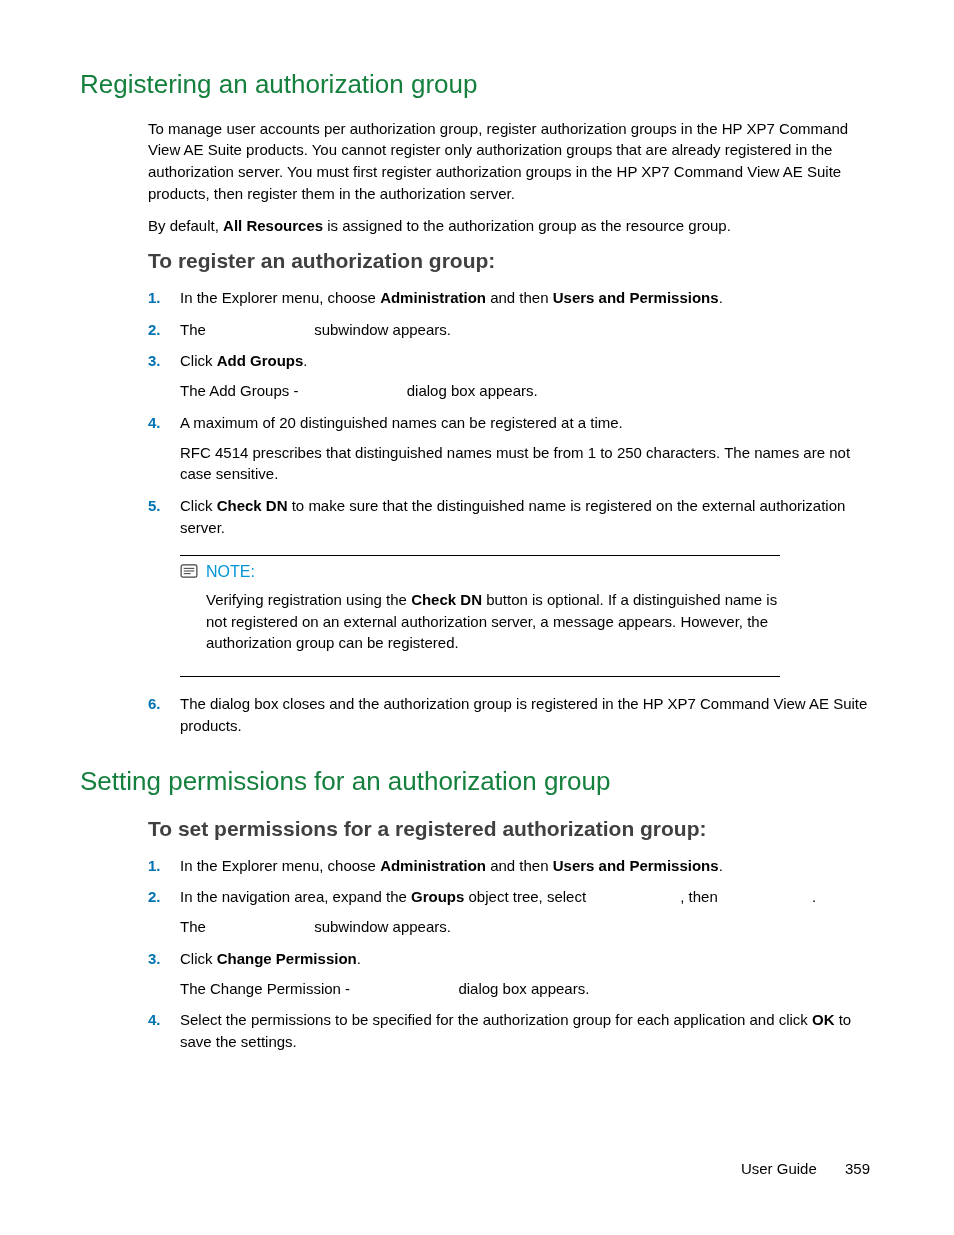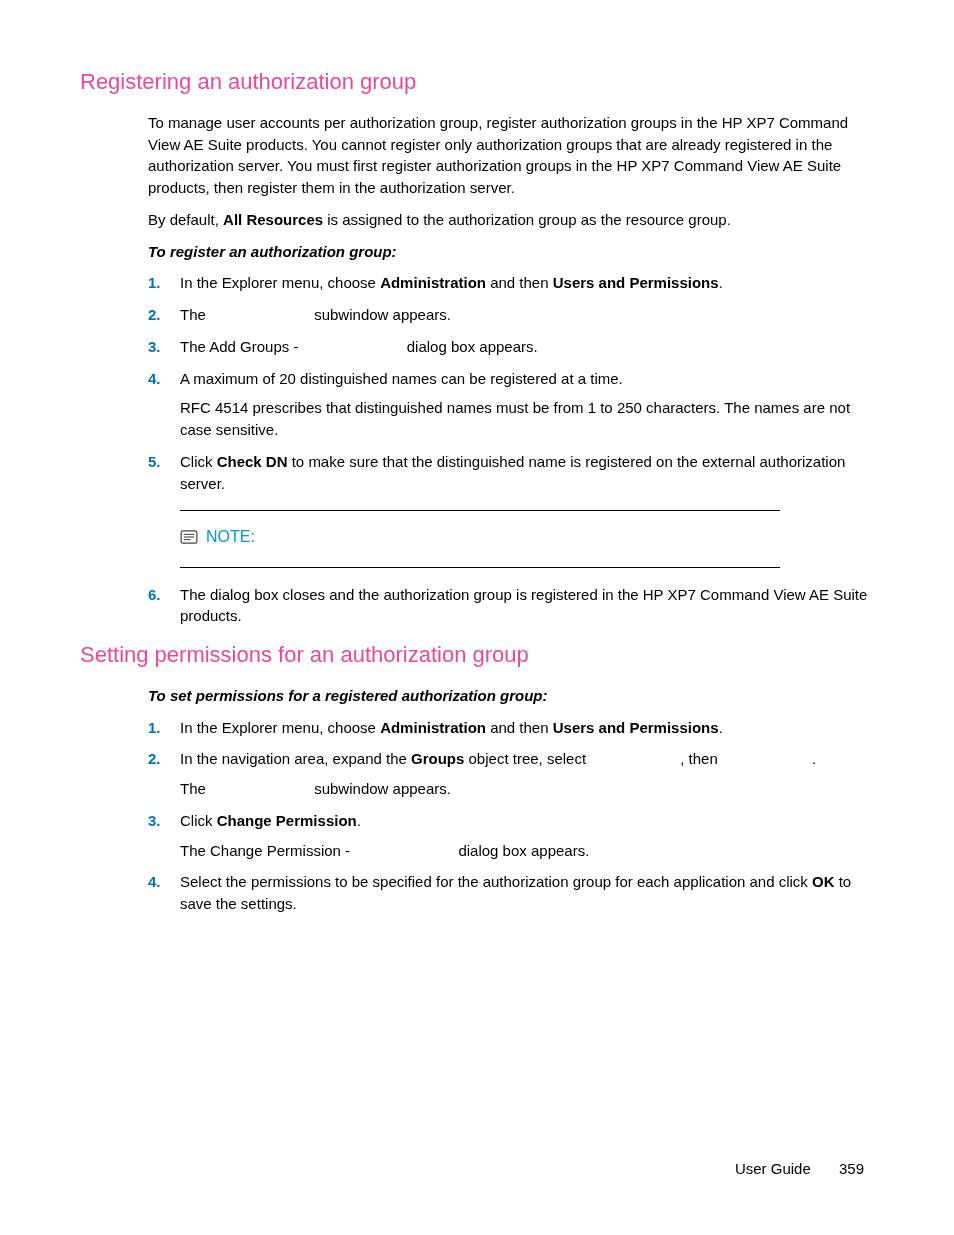--- a/index.html
+++ b/index.html
@@ -8,73 +8,72 @@
     font-size: 15px;
     line-height: 1.45;
     color: #000;
     background: #fff;
     width: 954px;
     height: 1235px;
     position: relative;
     padding: 60px 80px 40px 80px;
   }
   h2 {
-    color: #ec4899;
+    color: #15803d;
     font-weight: normal;
-    font-size: 22px;
+    font-size: 26px;
     margin-bottom: 14px;
     margin-top: 6px;
   }
   .body-block { margin-left: 68px; }
   p { margin-bottom: 10px; }
   .bold { font-weight: bold; }
   .sub-heading {
-    color: #000000;
+    color: #404040;
     font-weight: bold;
-    font-size: 15px;
+    font-size: 21px;
     margin-bottom: 10px;
     margin-top: 4px;
-    font-style: italic;
   }
   ol { list-style: none; padding-left: 0; }
   li { position: relative; padding-left: 32px; margin-bottom: 10px; }
   li .num {
     position: absolute;
     left: 0;
     top: 0;
     color: #0073b3;
     font-weight: bold;
   }
   li p { margin-bottom: 8px; }
   li p + p { margin-top: 6px; }
   .note-box {
     margin: 16px 0 16px 32px;
     border-top: 1px solid #000;
     border-bottom: 1px solid #000;
-    padding: 14px 0 12px 0;
+    padding: 4px 0 12px 0;
     width: 600px;
   }
   .note-head {
     color: #0096d6;
     font-size: 16px;
     margin-bottom: 6px;
     display: flex;
     align-items: center;
     gap: 8px;
   }
   .note-icon {
     width: 18px; height: 14px;
     display: inline-block;
   }
   .note-icon svg { display: block; }
   .note-body { margin-left: 26px; }
   .footer {
     position: absolute;
     bottom: 55px;
-    right: 90px;
+    right: 84px;
     font-size: 15px;
   }
   .footer .pg { margin-left: 24px; }
 </style>
 </head>
 <body>
 
 <h2>Registering an authorization group</h2>
 <div class="body-block">
   <p>To manage user accounts per authorization group, register authorization groups in the HP XP7 Command View AE Suite products. You cannot register only authorization groups that are already registered in the authorization server. You must first register authorization groups in the HP XP7 Command View AE Suite products, then register them in the authorization server.</p>
@@ -86,20 +85,21 @@
     <li>
       <span class="num">1.</span>
       <p><span>In the Explorer menu, choose </span><span class="bold">Administration</span><span> and then </span><span class="bold">Users and Permissions</span><span>.</span></p>
     </li>
     <li>
       <span class="num">2.</span>
       <p><span>The </span><span style="display:inline-block;width:100px"></span><span> subwindow appears.</span></p>
     </li>
     <li>
       <span class="num">3.</span>
+      <p><span>Click </span><span class="bold">Add Groups</span><span>.</span></p>
       <p><span>The Add Groups - </span><span style="display:inline-block;width:100px"></span><span> dialog box appears.</span></p>
     </li>
     <li>
       <span class="num">4.</span>
       <p>A maximum of 20 distinguished names can be registered at a time.</p>
       <p>RFC 4514 prescribes that distinguished names must be from 1 to 250 characters. The names are not case sensitive.</p>
     </li>
     <li>
       <span class="num">5.</span>
       <p><span>Click </span><span class="bold">Check DN</span><span> to make sure that the distinguished name is registered on the external authorization server.</span></p>
@@ -111,31 +111,34 @@
       <span class="note-icon">
         <svg viewBox="0 0 20 16" width="18" height="14">
             <rect x="1" y="1" width="18" height="14" rx="2" fill="none" stroke="#444" stroke-width="1.4"></rect>
             <line x1="4" y1="5" x2="16" y2="5" stroke="#444" stroke-width="1.2"></line>
             <line x1="4" y1="8" x2="16" y2="8" stroke="#444" stroke-width="1.2"></line>
             <line x1="4" y1="11" x2="12" y2="11" stroke="#444" stroke-width="1.2"></line>
           </svg>
       </span>
       <span>NOTE:</span>
     </div>
+    <p class="note-body">
+      <span>Verifying registration using the </span><span class="bold">Check DN</span><span> button is optional. If a distinguished name is not registered on an external authorization server, a message appears. However, the authorization group can be registered.</span>
+    </p>
   </div>
 
   <ol start="6">
     <li>
       <span class="num">6.</span>
       <p>The dialog box closes and the authorization group is registered in the HP XP7 Command View AE Suite products.</p>
     </li>
   </ol>
 </div>
 
-<h2 style="margin-top:12px">Setting permissions for an authorization group</h2>
+<h2 style="margin-top:26px">Setting permissions for an authorization group</h2>
 <div class="body-block">
   <p class="sub-heading">To set permissions for a registered authorization group:</p>
   <ol>
     <li>
       <span class="num">1.</span>
       <p><span>In the Explorer menu, choose </span><span class="bold">Administration</span><span> and then </span><span class="bold">Users and Permissions</span><span>.</span></p>
     </li>
     <li>
       <span class="num">2.</span>
       <p><span>In the navigation area, expand the </span><span class="bold">Groups</span><span> object tree, select </span><span style="display:inline-block;width:90px"></span><span>, then </span><span style="display:inline-block;width:90px"></span><span>.</span></p>

